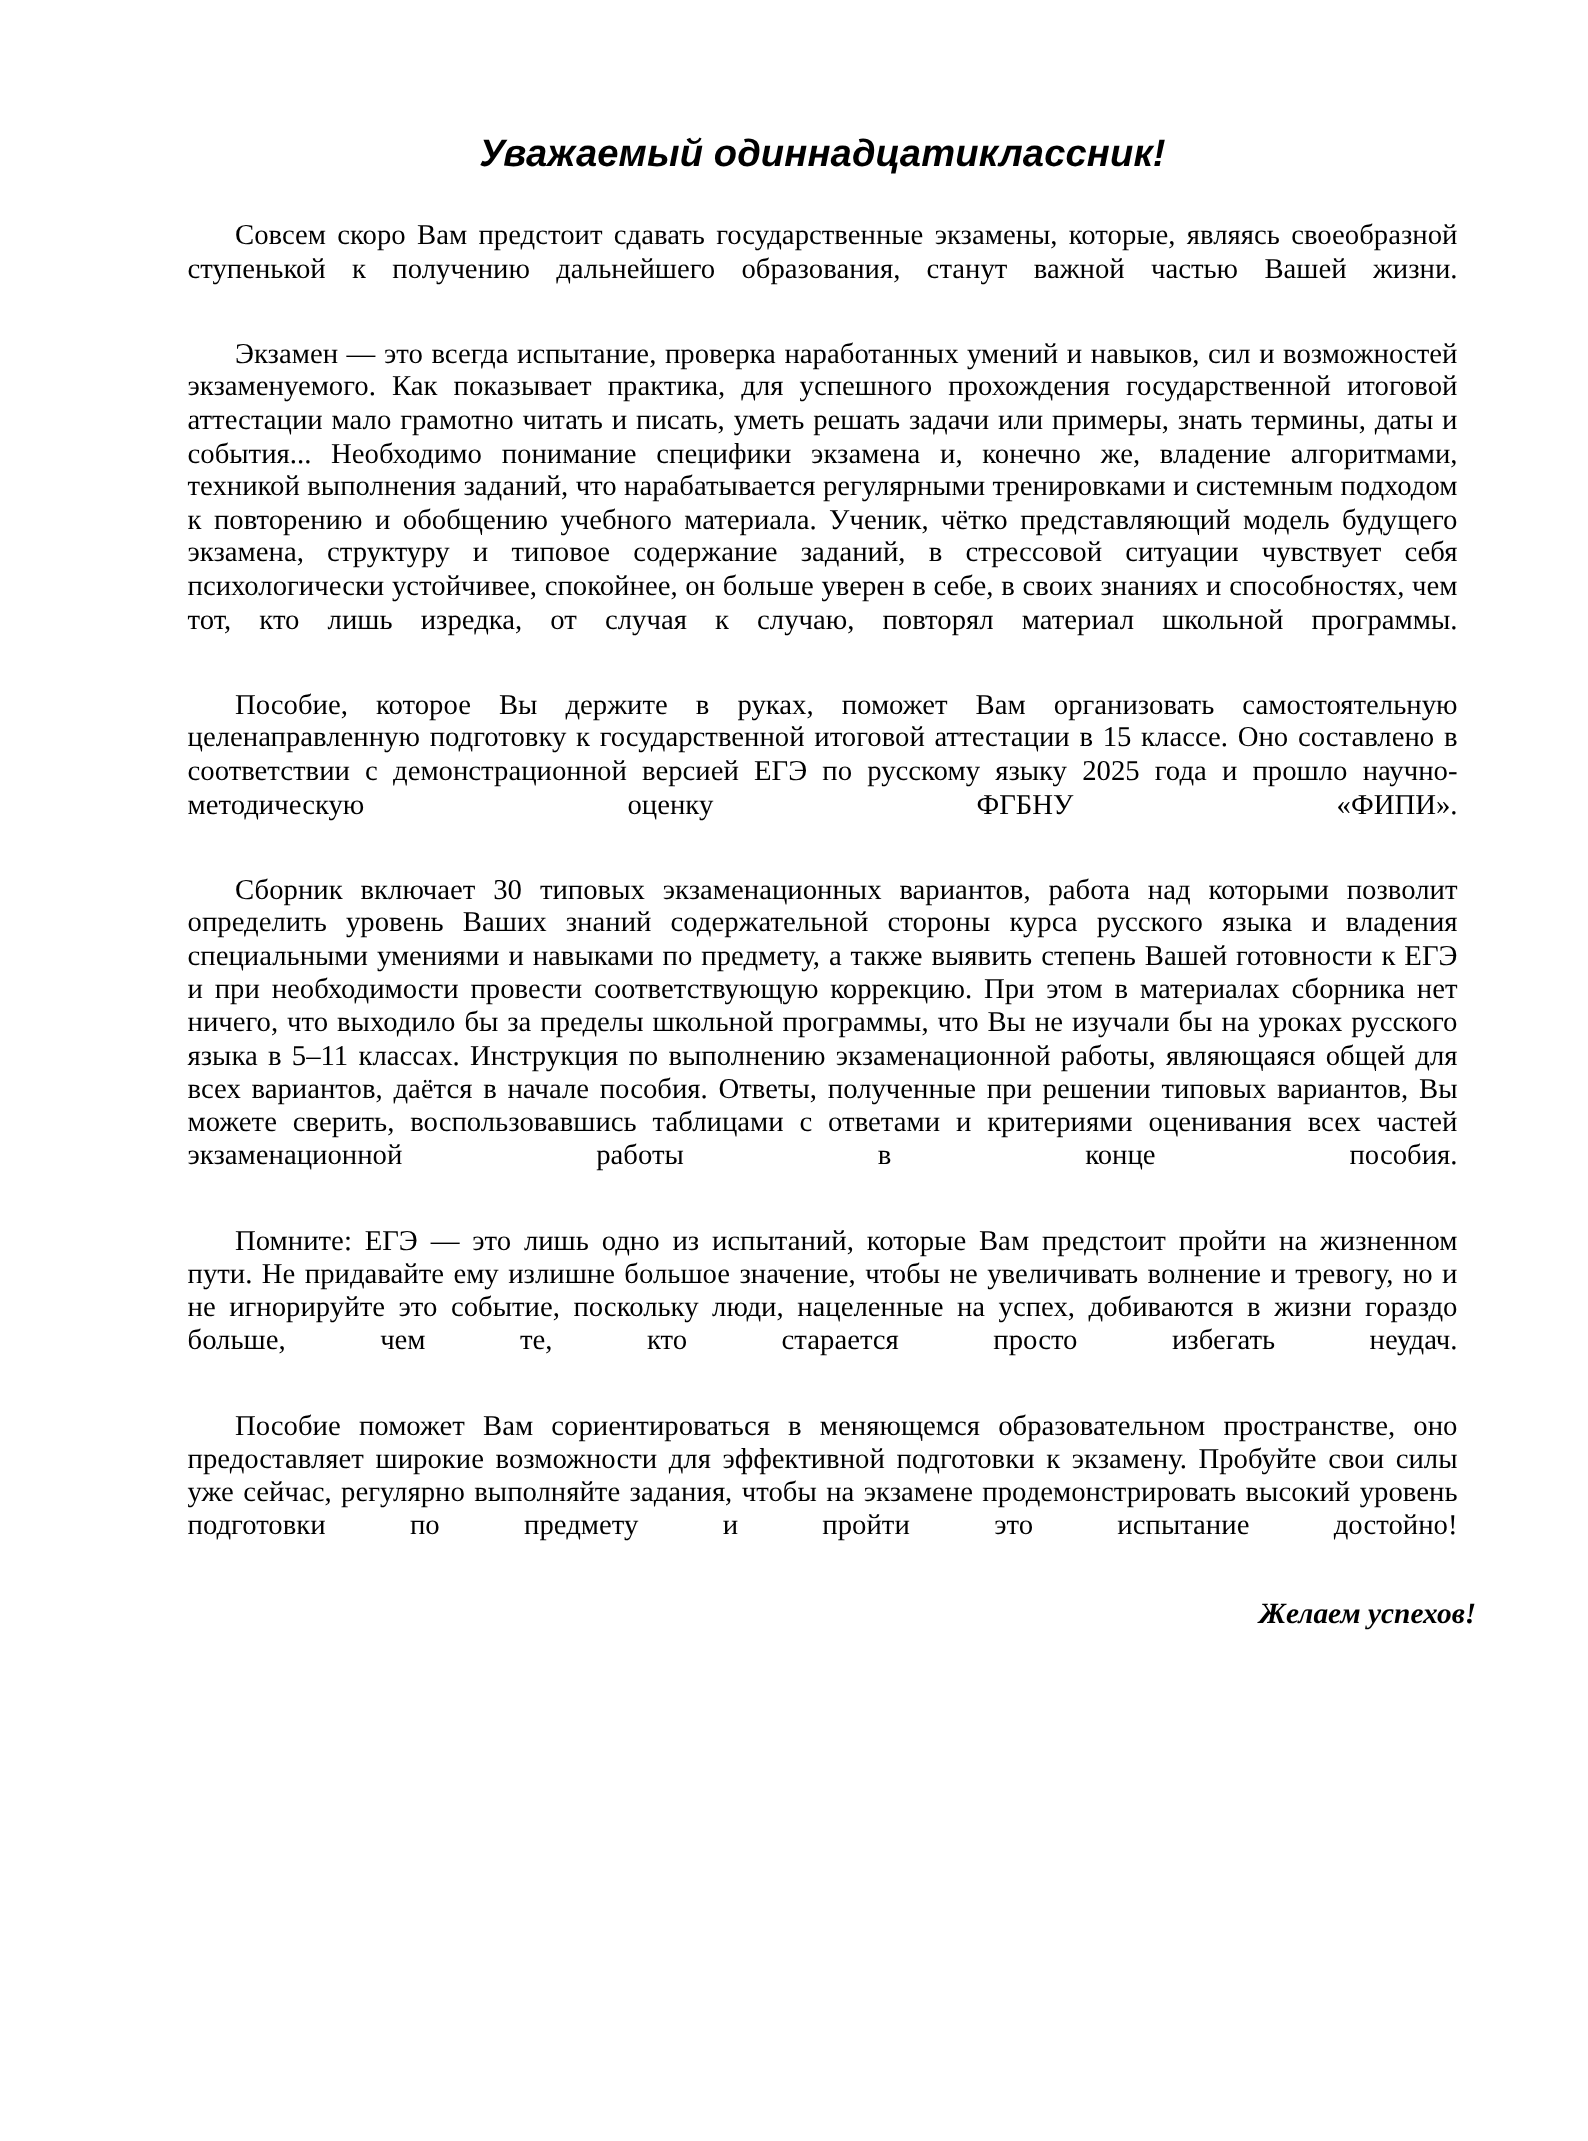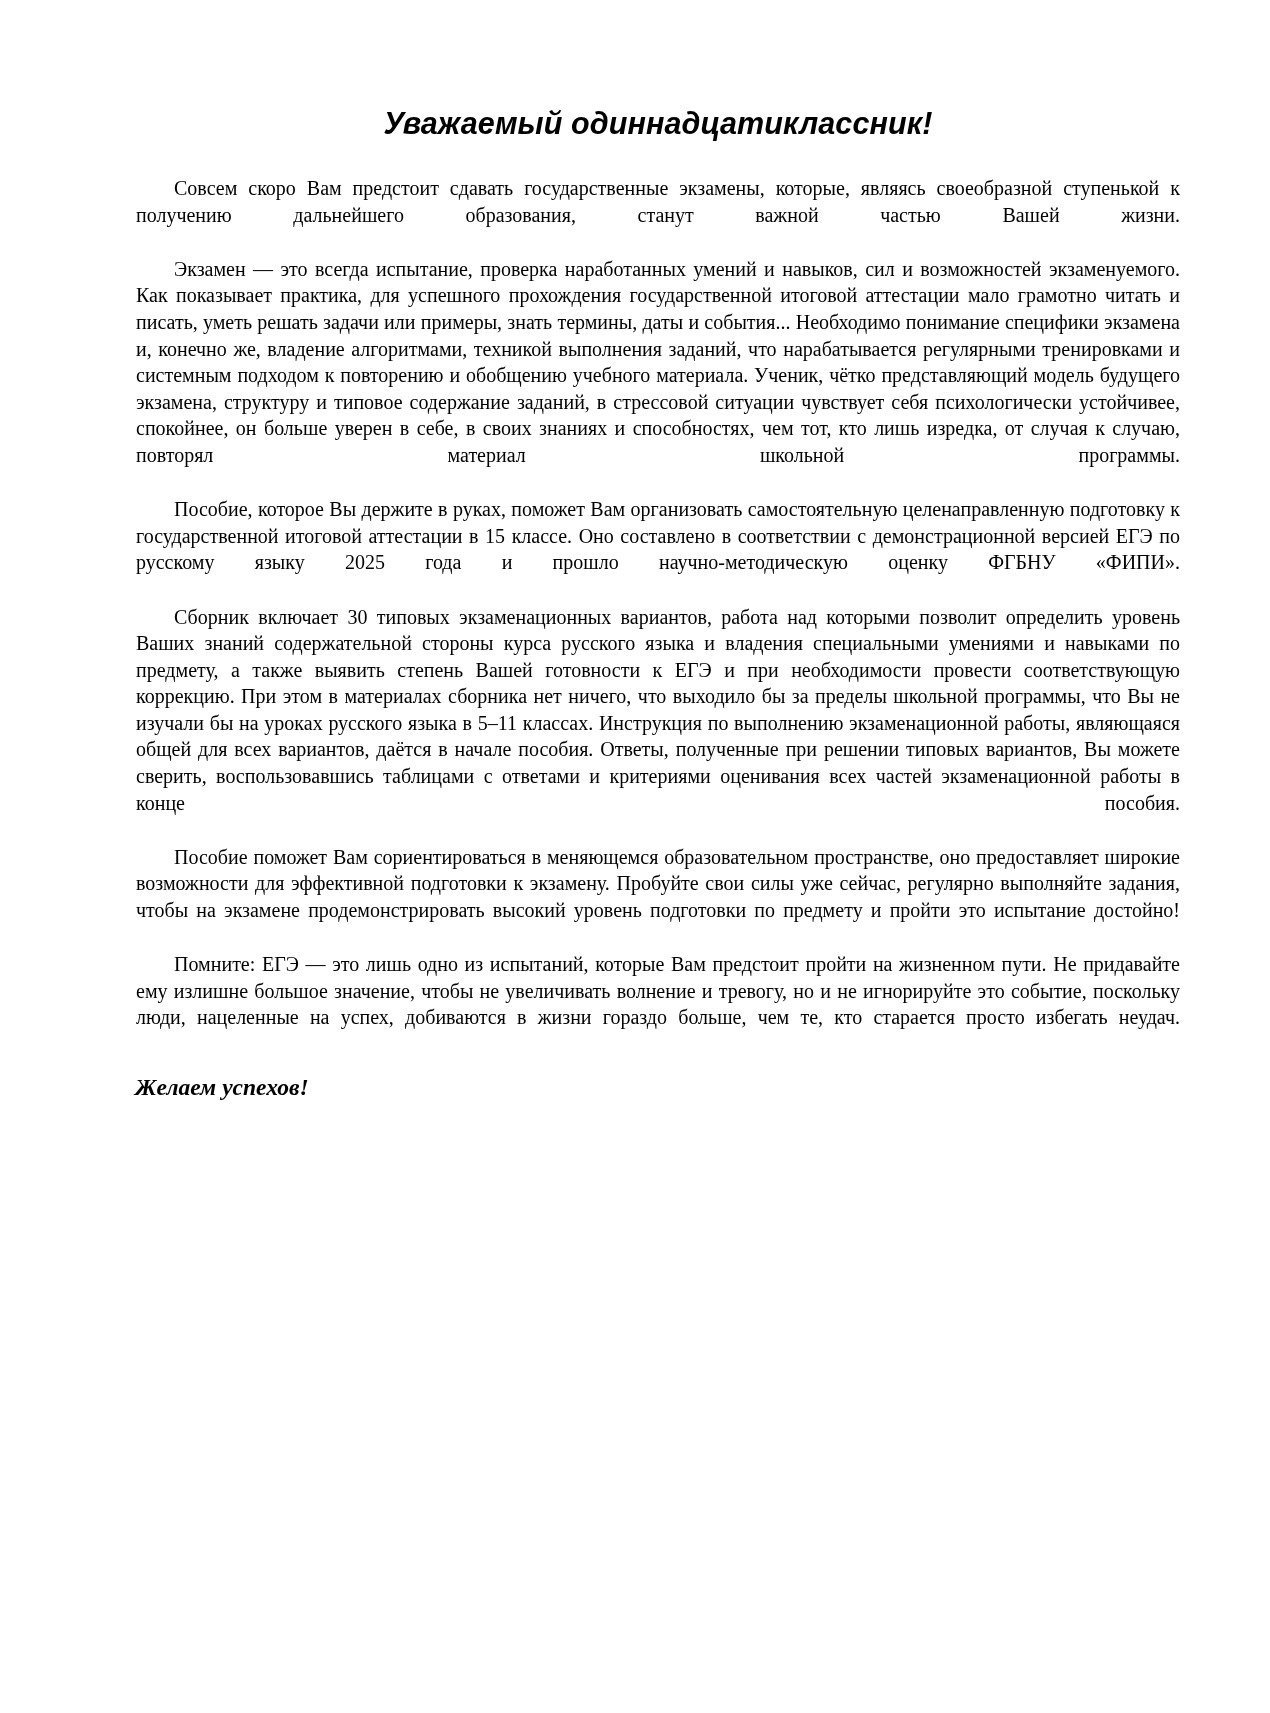--- a/index.html
+++ b/index.html
@@ -40,45 +40,45 @@
     font-style: italic;
     font-size: 30.5px;
     line-height: 36px;
     text-align: center;
     letter-spacing: 0.1px;
     margin: 0 0 34px 0;
     white-space: nowrap;
   }
 
   .para {
-    font-size: 20px;
+    font-size: 23px;
     line-height: 26.6px;
     text-align: justify;
     text-justify: inter-word;
     text-indent: 38px;
-    margin: 1px;
+    margin: 15px;
     hyphens: manual;
     -webkit-hyphens: manual;
     word-spacing: 0.1px;
   }
 
   
   .para::after {
     content: "";
     display: inline-block;
     width: 100%;
   }
 
   .closing {
     font-family: "Liberation Serif", "DejaVu Serif", serif;
     font-weight: bold;
     font-style: italic;
     font-size: 23.5px;
     line-height: 30px;
-    text-align: left;
+    text-align: right;
     text-indent: 0;
     margin: 14px 0 0 0;
     white-space: nowrap;
   }
   .closing::after { content: none; }
 </style>
 </head>
 <body>
 
 <div class="page">
@@ -87,20 +87,20 @@
     <h1 class="doc-title">Уважаемый одиннадцатиклассник!</h1>
 
     <p class="para">Совсем скоро Вам предстоит сдавать государственные экзамены, которые, являясь своеобразной ступенькой к получению дальнейшего образования, станут важной частью Вашей жизни.</p>
 
     <p class="para">Экзамен — это всегда испытание, проверка наработанных умений и навыков, сил и возможностей экзаменуемого. Как показывает практика, для успешного прохождения государственной итоговой аттестации мало грамотно читать и писать, уметь решать задачи или примеры, знать термины, даты и события... Необходимо понимание специфики экзамена и, конечно же, владение алгоритмами, техникой выполнения заданий, что нарабатывается регулярными тренировками и системным подходом к повторению и обобщению учебного материала. Ученик, чётко представляющий модель будущего экзамена, структуру и типовое содержание заданий, в стрессовой ситуации чувствует себя психологически устойчивее, спокойнее, он больше уверен в себе, в своих знаниях и способностях, чем тот, кто лишь изредка, от случая к случаю, повторял материал школьной программы.</p>
 
     <p class="para">Пособие, которое Вы держите в руках, поможет Вам организовать самостоятельную целенаправленную подготовку к государственной итоговой аттестации в 15 классе. Оно составлено в соответствии с демонстрационной версией ЕГЭ по русскому языку 2025 года и прошло научно-методическую оценку ФГБНУ «ФИПИ».</p>
 
     <p class="para">Сборник включает 30 типовых экзаменационных вариантов, работа над которыми позволит определить уровень Ваших знаний содержательной стороны курса русского языка и владения специальными умениями и навыками по предмету, а также выявить степень Вашей готовности к ЕГЭ и при необходимости провести соответствующую коррекцию. При этом в материалах сборника нет ничего, что выходило бы за пределы школьной программы, что Вы не изучали бы на уроках русского языка в 5–11 классах. Инструкция по выполнению экзаменационной работы, являющаяся общей для всех вариантов, даётся в начале пособия. Ответы, полученные при решении типовых вариантов, Вы можете сверить, воспользовавшись таблицами с ответами и критериями оценивания всех частей экзаменационной работы в конце пособия.</p>
 
+    <p class="para">Помните: ЕГЭ — это лишь одно из испытаний, которые Вам предстоит пройти на жизненном пути. Не придавайте ему излишне большое значение, чтобы не увеличивать волнение и тревогу, но и не игнорируйте это событие, поскольку люди, нацеленные на успех, добиваются в жизни гораздо больше, чем те, кто старается просто избегать неудач.</p>
+
     <p class="para">Пособие поможет Вам сориентироваться в меняющемся образовательном пространстве, оно предоставляет широкие возможности для эффективной подготовки к экзамену. Пробуйте свои силы уже сейчас, регулярно выполняйте задания, чтобы на экзамене продемонстрировать высокий уровень подготовки по предмету и пройти это испытание достойно!</p>
-
-    <p class="para">Помните: ЕГЭ — это лишь одно из испытаний, которые Вам предстоит пройти на жизненном пути. Не придавайте ему излишне большое значение, чтобы не увеличивать волнение и тревогу, но и не игнорируйте это событие, поскольку люди, нацеленные на успех, добиваются в жизни гораздо больше, чем те, кто старается просто избегать неудач.</p>
 
     <p class="para closing">Желаем успехов!</p>
 
   </div>
 </div>
 
 </body></html>

